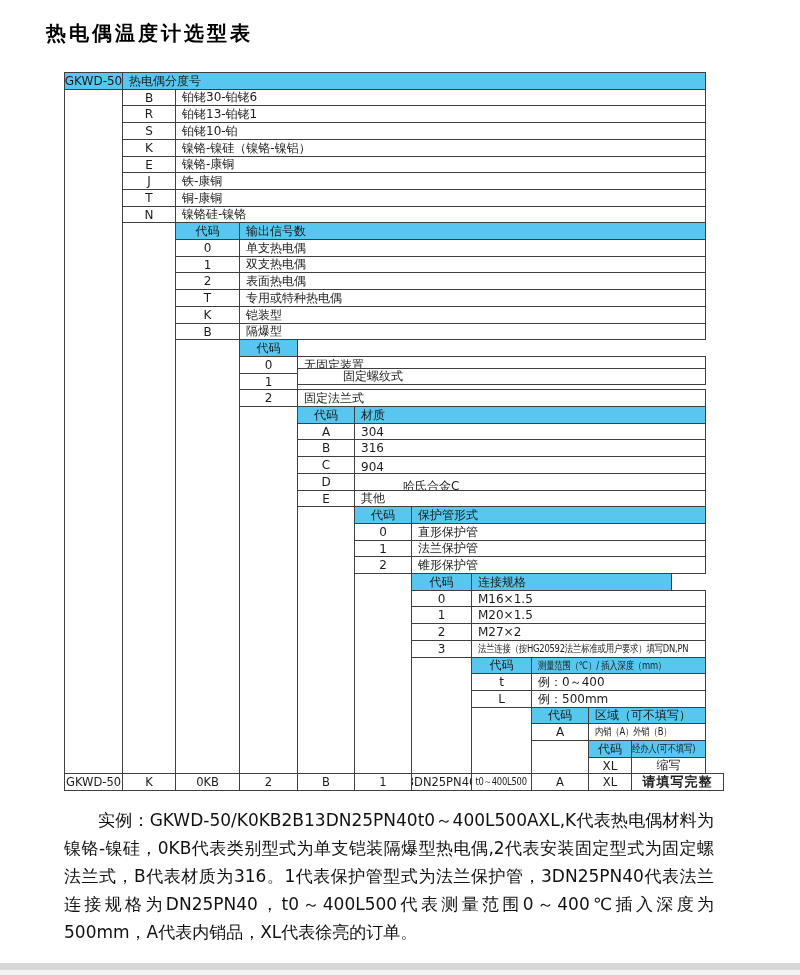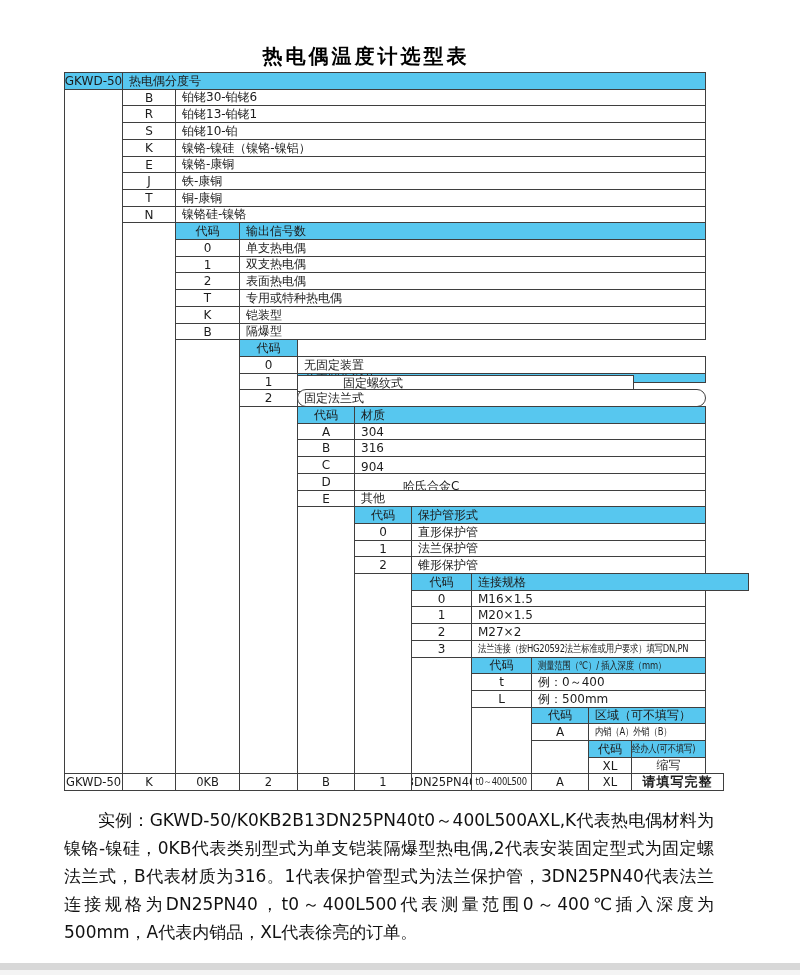--- a/index.html
+++ b/index.html
@@ -2,21 +2,21 @@
 <html><head>
 <meta charset="utf-8">
 <style>
   html,body{margin:0;padding:0;}
   body{
     width:800px;height:975px;background:#ffffff;position:relative;
     font-family:"DejaVu Sans","Liberation Sans",sans-serif;color:#1c1c1c;
     overflow:hidden;
   }
   .title{
-    position:absolute;left:46px;top:43px;width:640px;text-align:center;
+    position:absolute;left:46px;top:20px;width:640px;
     font-size:20px;font-weight:bold;letter-spacing:3px;color:#000;
   }
   #table{position:absolute;left:64px;top:72px;width:642px;height:720px;}
   .cell{
     position:absolute;border:1px solid #3f3f3f;box-sizing:border-box;
     display:flex;align-items:center;font-size:12px;overflow:hidden;
     white-space:nowrap;background:#fff;
   }
   .cell.hdr{background:#57c7ef;}
   .cell.code{justify-content:center;}
@@ -144,27 +144,27 @@
     </div>
     <div class="cell code" style="left: 175px; top: 284px; width: 59px; height: 18px;">
       <span>0</span>
     </div>
     <div class="cell label" style="left: 233px; top: 284px; width: 409px; height: 18px;">
       <span>无固定装置</span>
     </div>
     <div class="cell code" style="left: 175px; top: 301px; width: 59px; height: 17px;">
       <span>1</span>
     </div>
-    <div class="cell label" style="left: 233px; top: 303px; width: 337px; height: 17px; padding-left: 45px;">
+    <div class="cell label" style="left: 233px; top: 296px; width: 409px; height: 17px; padding-left: 45px;">
       <span>固定螺纹式</span>
     </div>
     <div class="cell code" style="left: 175px; top: 317px; width: 59px; height: 18px;">
       <span>2</span>
     </div>
-    <div class="cell label" style="left: 233px; top: 317px; width: 409px; height: 18px; border-radius: 9px;">
+    <div class="cell label" style="left: 233px; top: 317px; width: 409px; height: 18px;">
       <span>固定法兰式</span>
     </div>
     <div class="cell hdr code" style="left: 233px; top: 334px; width: 58px; height: 18px;">
       <span>代码</span>
     </div>
     <div class="cell hdr label" style="left: 290px; top: 334px; width: 352px; height: 18px;">
       <span>材质</span>
     </div>
     <div class="cell code" style="left: 233px; top: 351px; width: 58px; height: 17px;">
       <span>A</span>
@@ -216,21 +216,21 @@
     </div>
     <div class="cell code" style="left: 290px; top: 484px; width: 58px; height: 18px;">
       <span>2</span>
     </div>
     <div class="cell label" style="left: 347px; top: 484px; width: 295px; height: 18px;">
       <span>锥形保护管</span>
     </div>
     <div class="cell hdr code" style="left: 347px; top: 501px; width: 61px; height: 18px;">
       <span>代码</span>
     </div>
-    <div class="cell hdr label" style="left: 407px; top: 501px; width: 278px; height: 18px;">
+    <div class="cell hdr label" style="left: 407px; top: 501px; width: 201px; height: 18px;">
       <span>连接规格</span>
     </div>
     <div class="cell code" style="left: 347px; top: 518px; width: 61px; height: 17px;">
       <span>0</span>
     </div>
     <div class="cell label" style="left: 407px; top: 518px; width: 235px; height: 17px;">
       <span>M16×1.5</span>
     </div>
     <div class="cell code" style="left: 347px; top: 534px; width: 61px; height: 18px;">
       <span>1</span>

